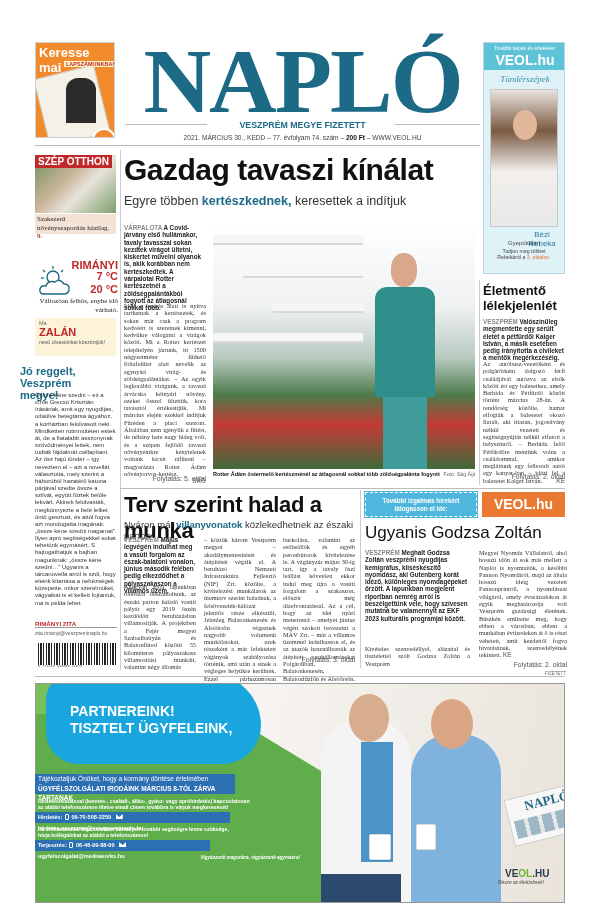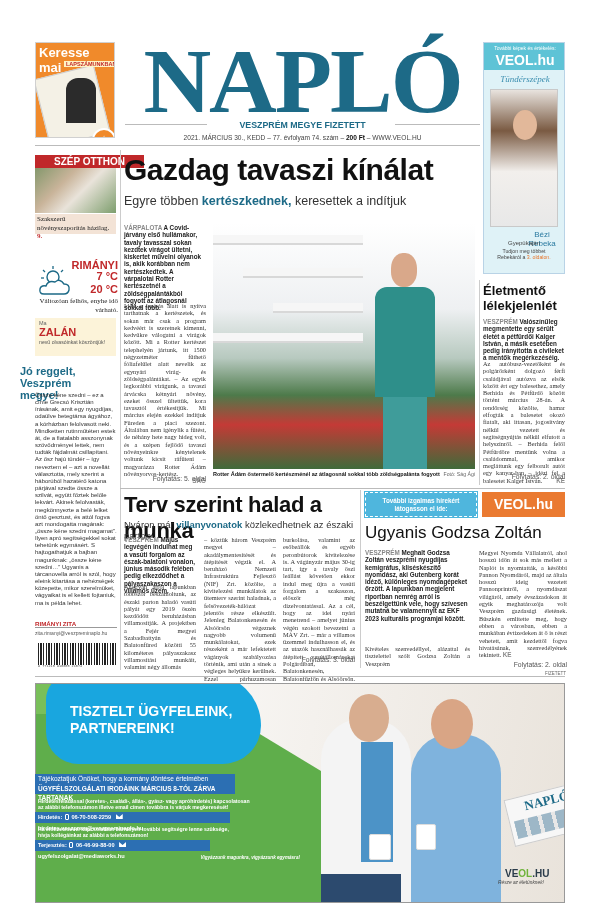--- a/index.html
+++ b/index.html
@@ -32,21 +32,21 @@
   #veol-promo .script { position: absolute; left: 2px; top: 31px; width: 78px; text-align: center; font-size: 9px; font-style: italic; color: #3c8fb0; font-family: "Liberation Serif", serif; }
   #veol-promo .photo { position: absolute; left: 6px; top: 46px; width: 68px; height: 138px; background: linear-gradient(180deg, #e8e3de 0%, #7a5a42 30%, #f2efec 60%, #e8e8e8 100%); border: 1px solid #c9c9c9; }
   #veol-promo .face { position: absolute; left: 22px; top: 20px; width: 24px; height: 30px; border-radius: 50%; background: #e2b89a; }
   #veol-promo .name { position: absolute; left: 0; top: 187px; width: 80px; text-align: center; font-size: 8px; color: #2b7ba1; font-family: "Liberation Sans", sans-serif; padding-left: 36px; }
   #veol-promo .loc { position: absolute; left: 0; top: 197px; width: 80px; text-align: center; font-size: 6px; color: #444; font-family: "Liberation Sans", sans-serif; }
   #veol-promo .more { position: absolute; left: 0; top: 205px; width: 80px; text-align: center; font-size: 5.2px; line-height: 6.3px; color: #444; font-family: "Liberation Sans", sans-serif; }
   #veol-promo .more span { color: #e8752a; }
 
   
   #szep-box { left: 35px; top: 155px; width: 81px; height: 58px; background: linear-gradient(135deg, #6f8f5e 0%, #c9b49a 40%, #e9e3da 60%, #7d9e6d 100%); }
-  #szep-label { left: 35px; top: 155px; padding: 1px 19px; background: #c0282a; color: #fff; font-family: "Liberation Sans", sans-serif; font-weight: bold; font-size: 10px; }
+  #szep-label { left: 35px; top: 155px; padding: 1px 3px; background: #c0282a; color: #fff; font-family: "Liberation Sans", sans-serif; font-weight: bold; font-size: 10px; }
   #szep-caption { left: 35px; top: 214px; width: 81px; height: 20px; background: #f3e3d6; font-size: 7px; line-height: 8.5px; padding: 1px 2px; }
   #szep-caption b { color: #c0282a; }
 
   #weather-icon { left: 38px; top: 264px; width: 34px; height: 34px; }
   #weather-title { left: 62px; top: 259px; width: 56px; text-align: right; font-family: "Liberation Sans", sans-serif; font-weight: bold; font-size: 11px; color: #c0282a; }
   #temp-low { left: 62px; top: 270px; width: 56px; text-align: right; font-family: "Liberation Sans", sans-serif; font-weight: bold; font-size: 11px; color: #c0282a; }
   #temp-high { left: 62px; top: 283px; width: 56px; text-align: right; font-family: "Liberation Sans", sans-serif; font-weight: bold; font-size: 11px; color: #c0282a; }
   #weather-desc { left: 38px; top: 297px; width: 80px; text-align: right; font-size: 7px; line-height: 8.5px; }
 
   #nameday { left: 35px; top: 318px; width: 81px; height: 38px; background: #fcf3d9; padding: 2px 4px; }
@@ -262,22 +262,22 @@
     <div class="jeans"></div>
     <div class="mug1"></div>
     <div class="mug2"></div>
   </div>
   <div class="paper">
     <div class="pl">NAPLÓ</div>
     <div class="strip"></div>
   </div>
 </div>
 <div class="abs" id="ad-title">
+    <div>PARTNEREINK!</div>
     <div>TISZTELT ÜGYFELEINK,</div>
-    <div>PARTNEREINK!</div>
   </div>
 
 <div class="ad-bar" style="left:35px;top:774px;width:200px;height:20px;font-size:6.5px;line-height:9.5px;padding-left:3px;">
   <div style="font-weight:normal">Tájékoztatjuk Önöket, hogy a kormány döntése értelmében</div>
   <div>ÜGYFÉLSZOLGÁLATI IRODÁINK MÁRCIUS 8-TÓL ZÁRVA TARTANAK</div>
 </div>
 <div class="ad-note" style="left:38px;top:798px;width:240px;font-size:5.2px;line-height:6.2px;">
   <div>Hirdetésfeladással (keretes-, családi-, állás-, gyász- vagy apróhirdetés) kapcsolatosan</div>
   <div>az alábbi telefonszámon illetve email címen továbbra is várjuk megkeresését!</div>
 </div>

